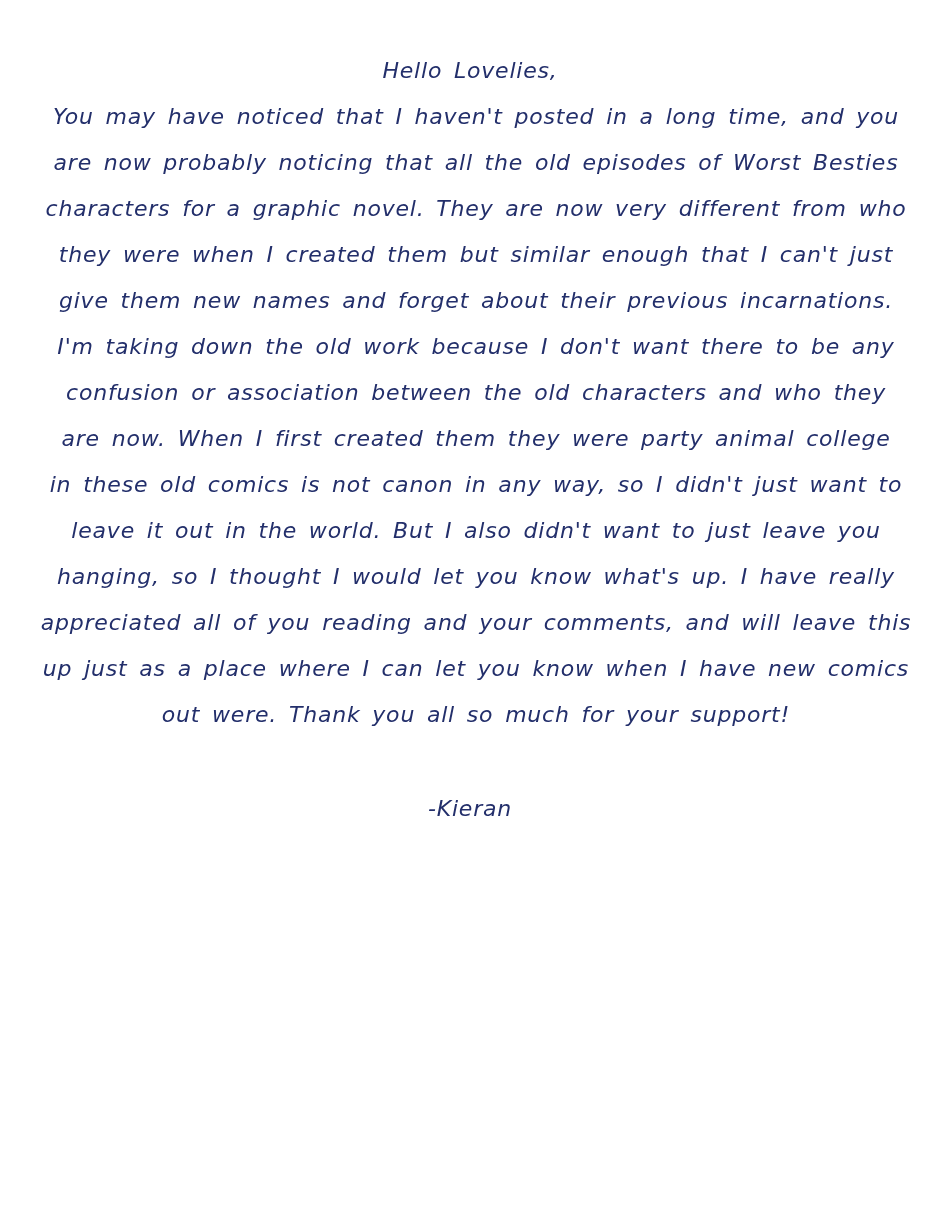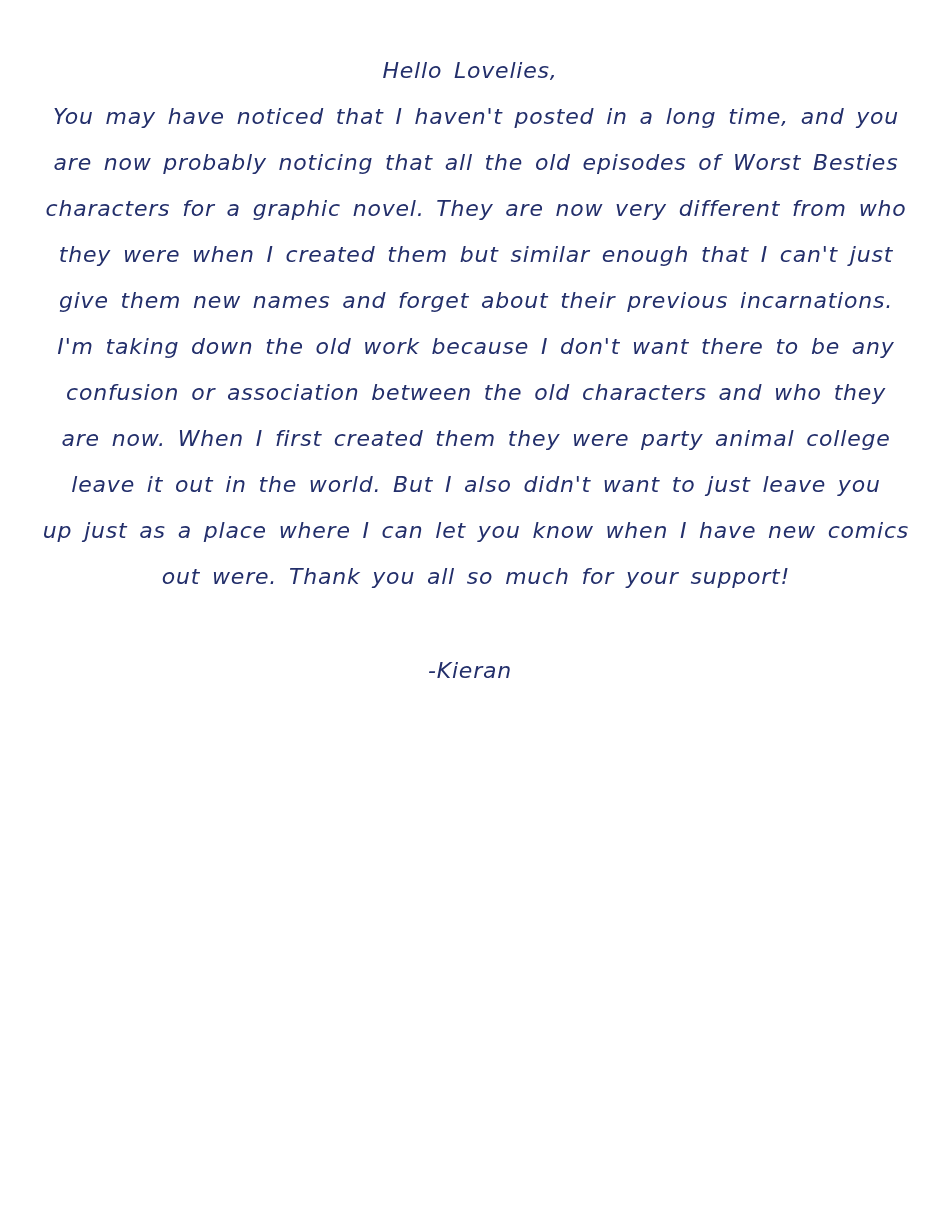--- a/index.html
+++ b/index.html
@@ -50,19 +50,22 @@
     <div class="greeting">Hello Lovelies,</div>
     <div>
         <div class="body-line">You may have noticed that I haven't posted in a long time, and you</div>
         <div class="body-line">are now probably noticing that all the old episodes of Worst Besties</div>
         <div class="body-line">characters for a graphic novel. They are now very different from who</div>
         <div class="body-line">they were when I created them but similar enough that I can't just</div>
         <div class="body-line">give them new names and forget about their previous incarnations.</div>
         <div class="body-line">I'm taking down the old work because I don't want there to be any</div>
         <div class="body-line">confusion or association between the old characters and who they</div>
         <div class="body-line">are now. When I first created them they were party animal college</div>
+        <div class="body-line">in these old comics is not canon in any way, so I didn't just want to</div>
         <div class="body-line">leave it out in the world. But I also didn't want to just leave you</div>
+        <div class="body-line">hanging, so I thought I would let you know what's up. I have really</div>
+        <div class="body-line">appreciated all of you reading and your comments, and will leave this</div>
         <div class="body-line">up just as a place where I can let you know when I have new comics</div>
         <div class="body-line">out were. Thank you all so much for your support!</div>
       </div>
     <div class="signature">-Kieran</div>
   </div>
 </div>
 
 </body></html>

